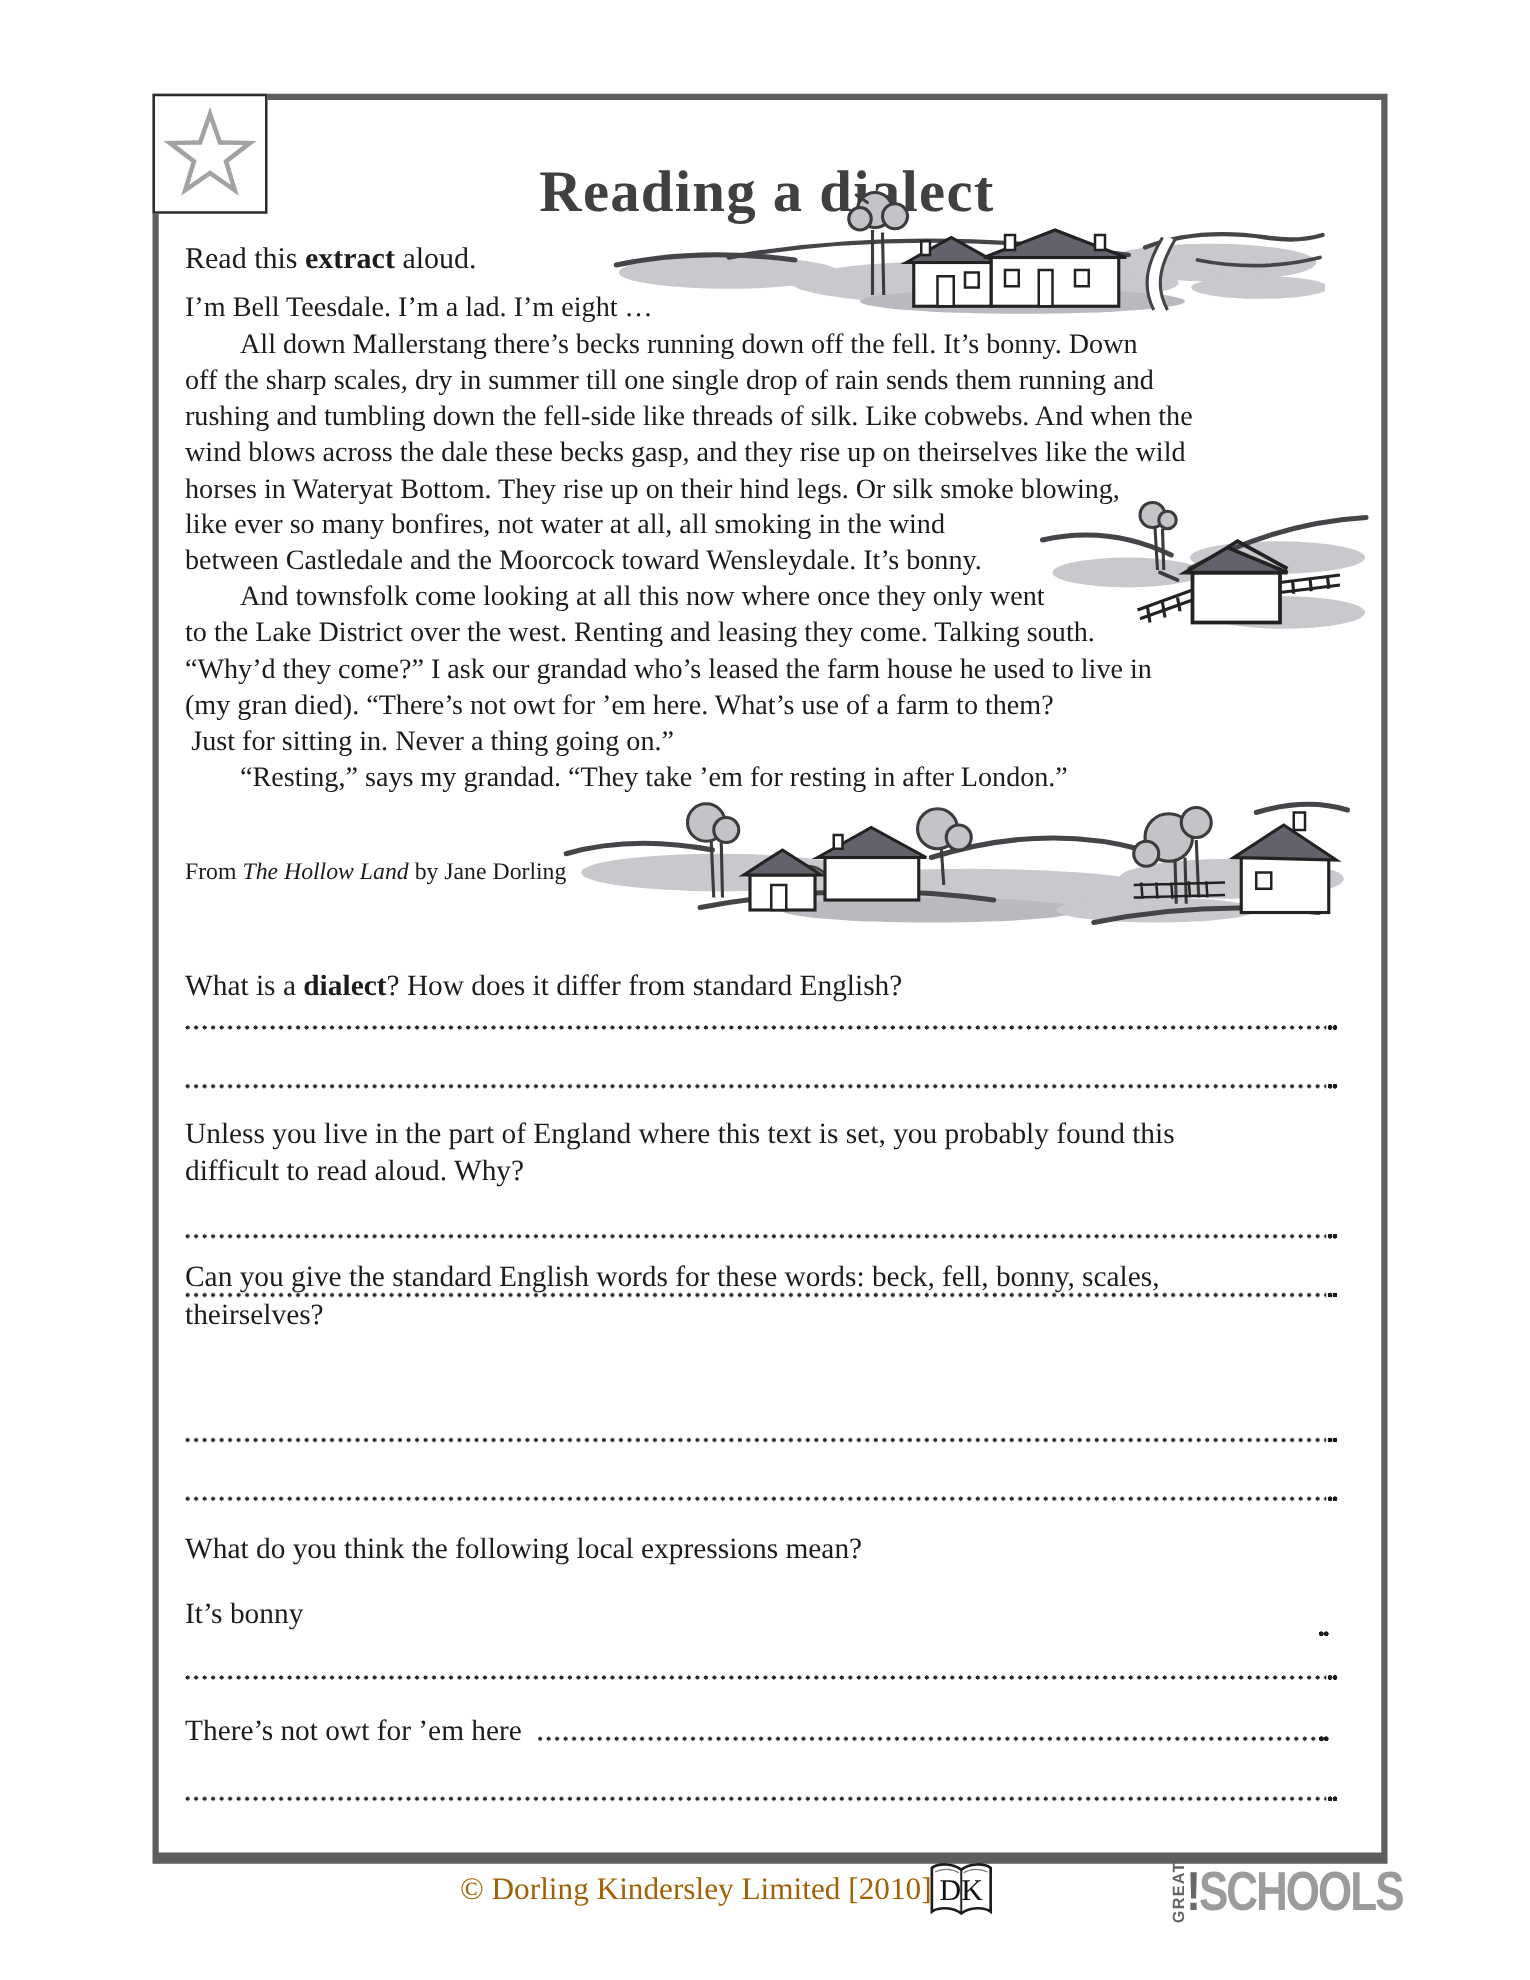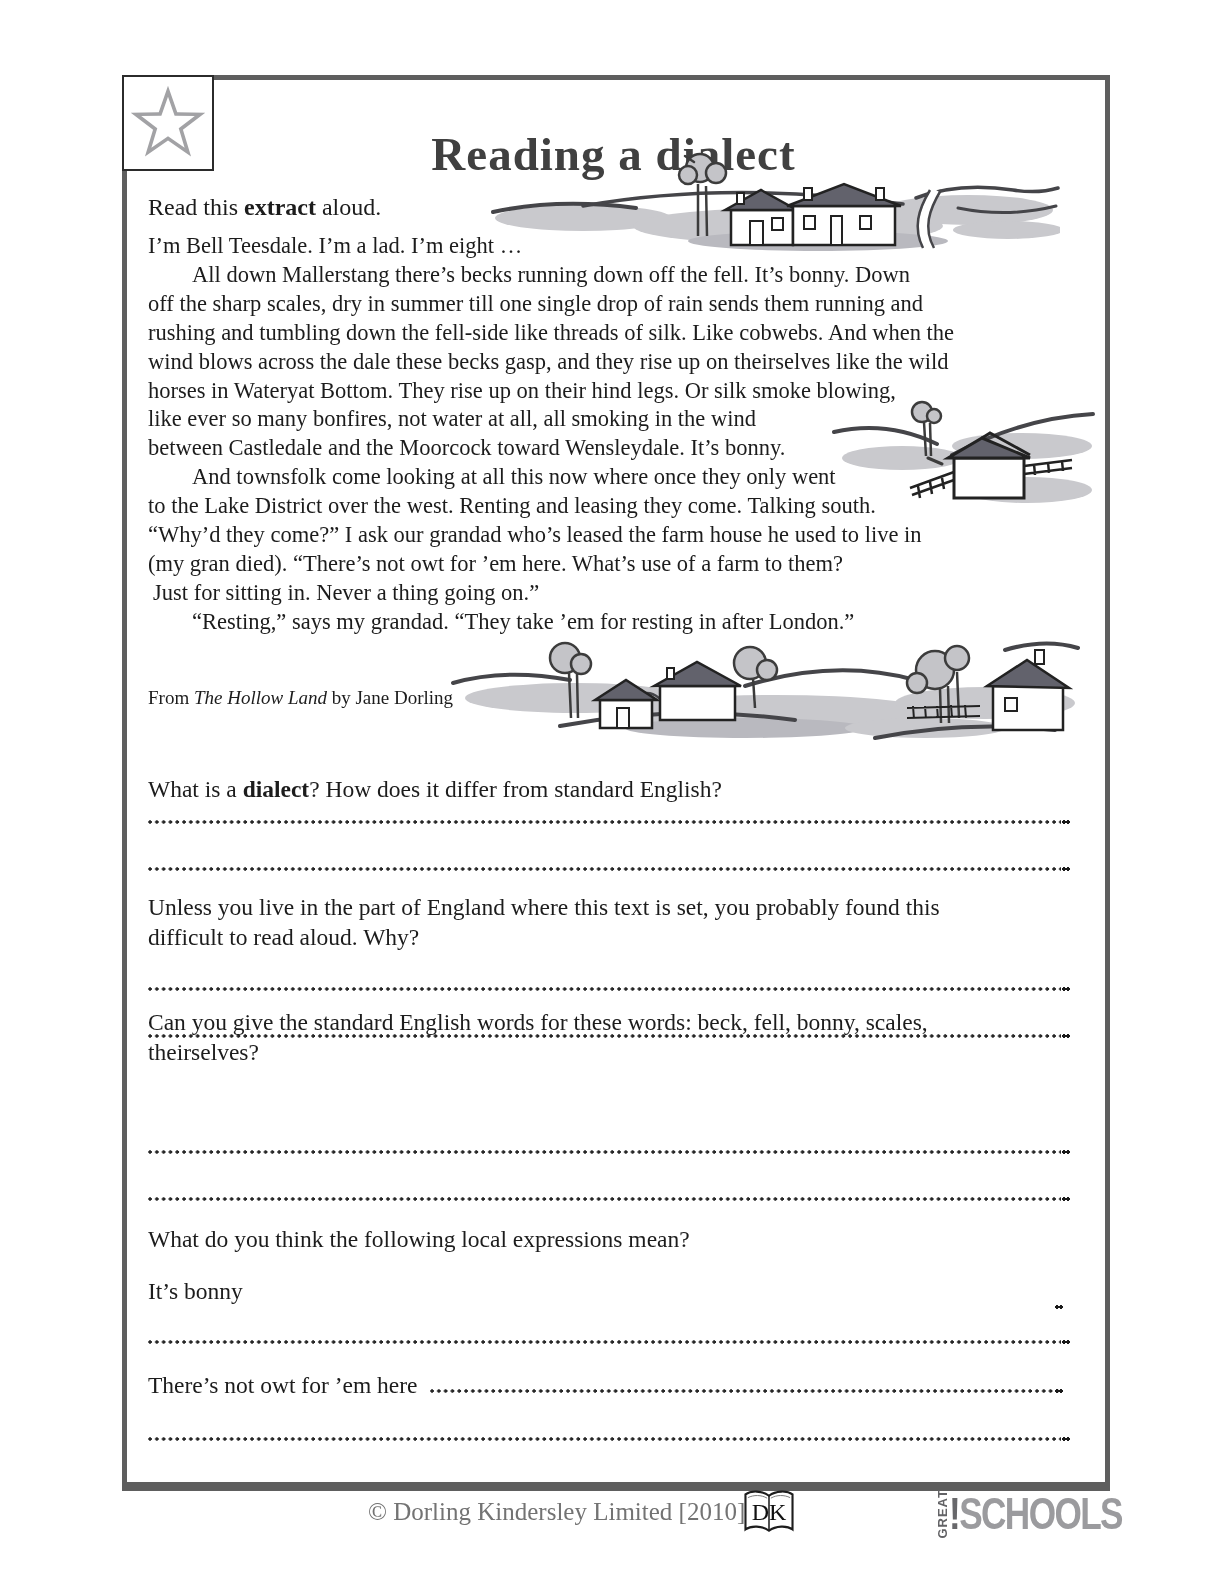--- a/index.html
+++ b/index.html
@@ -42,21 +42,21 @@
   .dotrow{position:absolute;left:148px;width:913px;display:flex;align-items:baseline;font-size:23.5px;}
   .dotrow .label{white-space:nowrap;}
   .dotrow .fill{flex:1;height:4px;margin-left:12px;position:relative;align-self:flex-end;margin-bottom:6px;
            background-image:radial-gradient(circle at 2px 2px,#262626 1.5px,transparent 1.8px);
            background-size:6.8px 4px;background-repeat:repeat-x;}
   .dotrow .fill::after{content:"";position:absolute;right:-2px;top:0;width:8px;height:4px;
            background-image:radial-gradient(circle at 2px 2px,#1a1a1a 1.8px,transparent 2.1px),
                             radial-gradient(circle at 6px 2px,#1a1a1a 1.8px,transparent 2.1px);}
 
   
-  .copyright{position:absolute;left:368px;top:1498px;font-size:25px;color:#737373;}
+  .copyright{position:absolute;left:368px;top:1498px;font-size:25px;color:#a16207;}
   .dk-logo{position:absolute;left:742px;top:1489px;width:54px;height:48px;}
   .gs-logo{position:absolute;left:936px;top:1487px;height:54px;display:flex;align-items:center;}
   .gs-vert{writing-mode:vertical-rl;transform:rotate(180deg);font-family:"Liberation Sans",sans-serif;
            font-size:13px;font-weight:bold;color:#636366;letter-spacing:1px;line-height:1;}
   .gs-main{font-family:"Liberation Sans",sans-serif;font-size:44px;font-weight:bold;
            color:#9b9b9e;letter-spacing:-2px;transform:scaleX(0.8);transform-origin:left center;line-height:1;}
   .gs-main .bang{color:#68686b;}
 
   svg{display:block;}
 </style>

